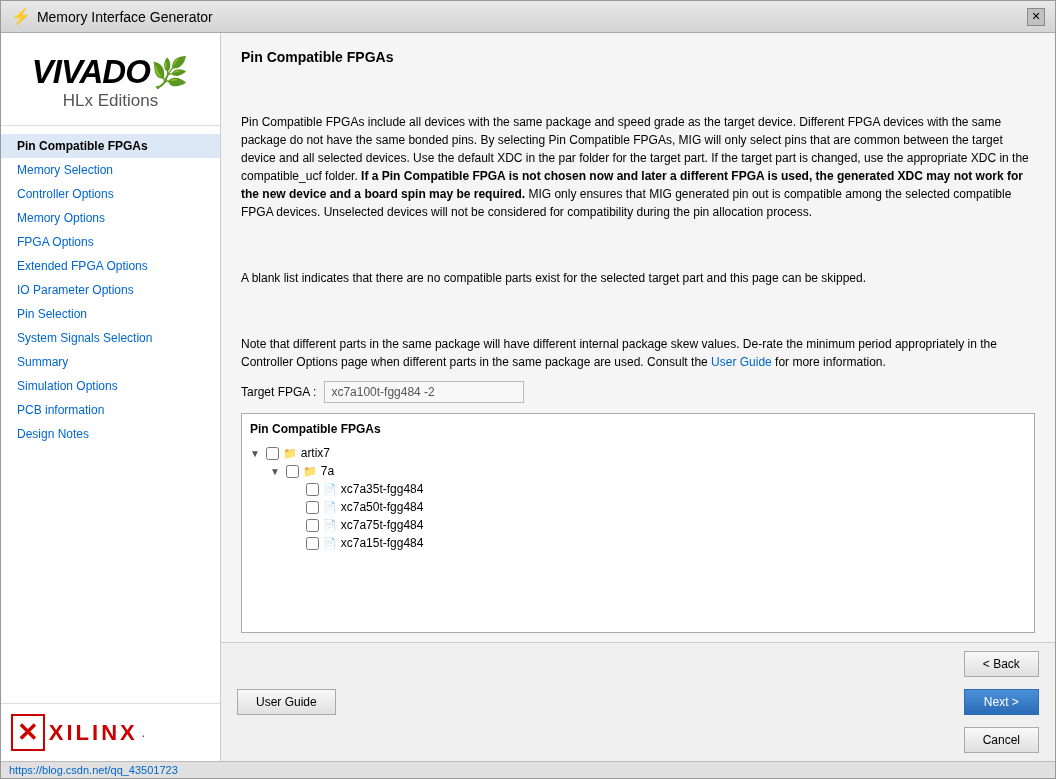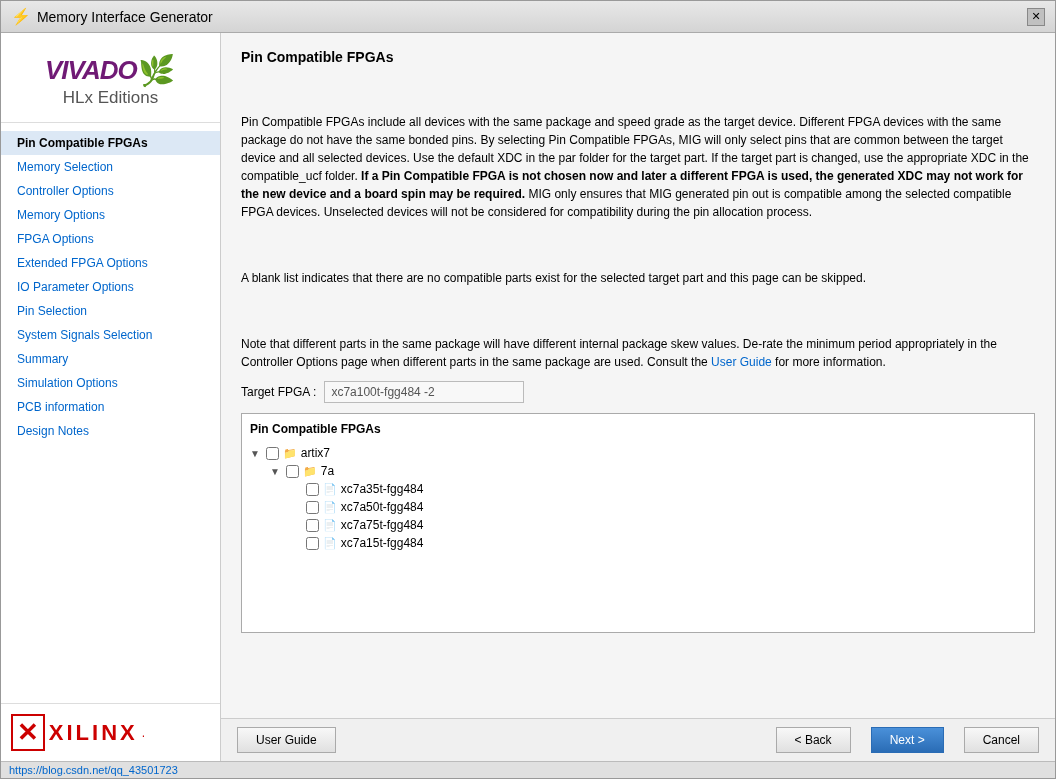--- a/index.html
+++ b/index.html
@@ -46,21 +46,21 @@
     .tree-item-indent2 { margin-left: 20px; }
     .tree-item-indent3 { margin-left: 40px; }
     
     .tree-toggle { font-size: 10px; color: #555; cursor: pointer; user-select: none; width: 12px; }
     .tree-checkbox { width: 13px; height: 13px; border: 1px solid #888; background: #fff; cursor: pointer; }
     .tree-file-icon { font-size: 11px; color: #888; }
     .tree-label { font-size: 12px; color: #000; }
     
     .footer-bar { background: #f0f0f0; border-top: 1px solid #ccc; padding: 8px 16px; display: flex; align-items: center; justify-content: space-between; }
     .footer-left { }
-    .footer-right { display: flex; gap: 20px; }
+    .footer-right { display: flex; gap: 12px; flex-direction: column; }
     
     .btn { padding: 5px 18px; font-size: 12px; border: 1px solid #aaa; background: linear-gradient(to bottom, #f8f8f8, #e0e0e0); cursor: pointer; min-width: 70px; }
     .btn-primary { background: linear-gradient(to bottom, #4a90d9, #2a6cb5); color: #fff; border-color: #2a6cb5; }
     
     .status-bar { background: #e0e0e0; border-top: 1px solid #bbb; padding: 2px 8px; font-size: 11px; color: #0066cc; }
   </style>
 </head>
 <body>
 
 <div class="window">
@@ -75,21 +75,21 @@
 
   <div class="main-content">
 
     <div class="sidebar">
 
       <div class="sidebar-logo">
         <div style="display:flex; align-items:center; justify-content:center; padding: 10px 0 4px 0;">
 
           <div style="text-align:center;">
             <div style="display:flex; align-items:center; justify-content:center;">
-              <span style="font-size:26px; font-weight:bold; font-style:italic; color:#701a75; letter-spacing:-1px;">VIVADO</span>
+              <span style="font-size:33px; font-weight:bold; font-style:italic; color:#000000; letter-spacing:-1px;">VIVADO</span>
               <span style="color:#5cb85c; font-size:30px; margin-left:2px;">🌿</span>
             </div>
             <div style="font-size:17px; color:#555; ">HLx Editions</div>
           </div>
         </div>
       </div>
 
       <div class="sidebar-nav">
         <div class="nav-item active">Pin Compatible FPGAs</div>
         <div class="nav-item">Memory Selection</div>

